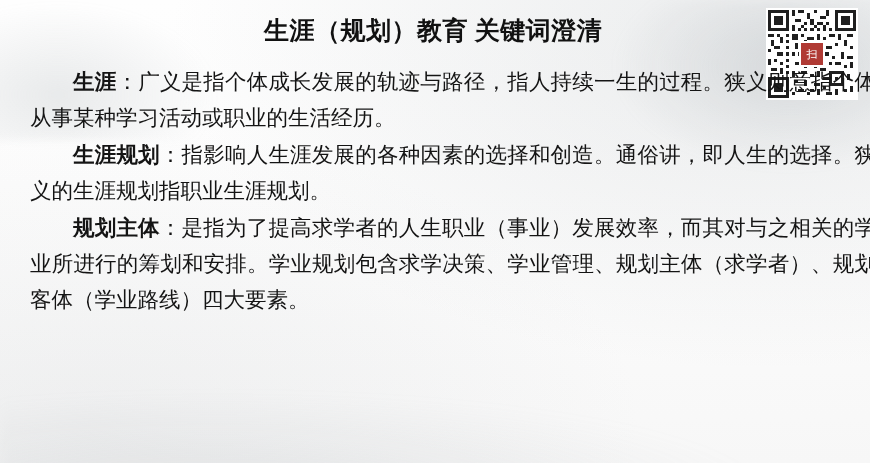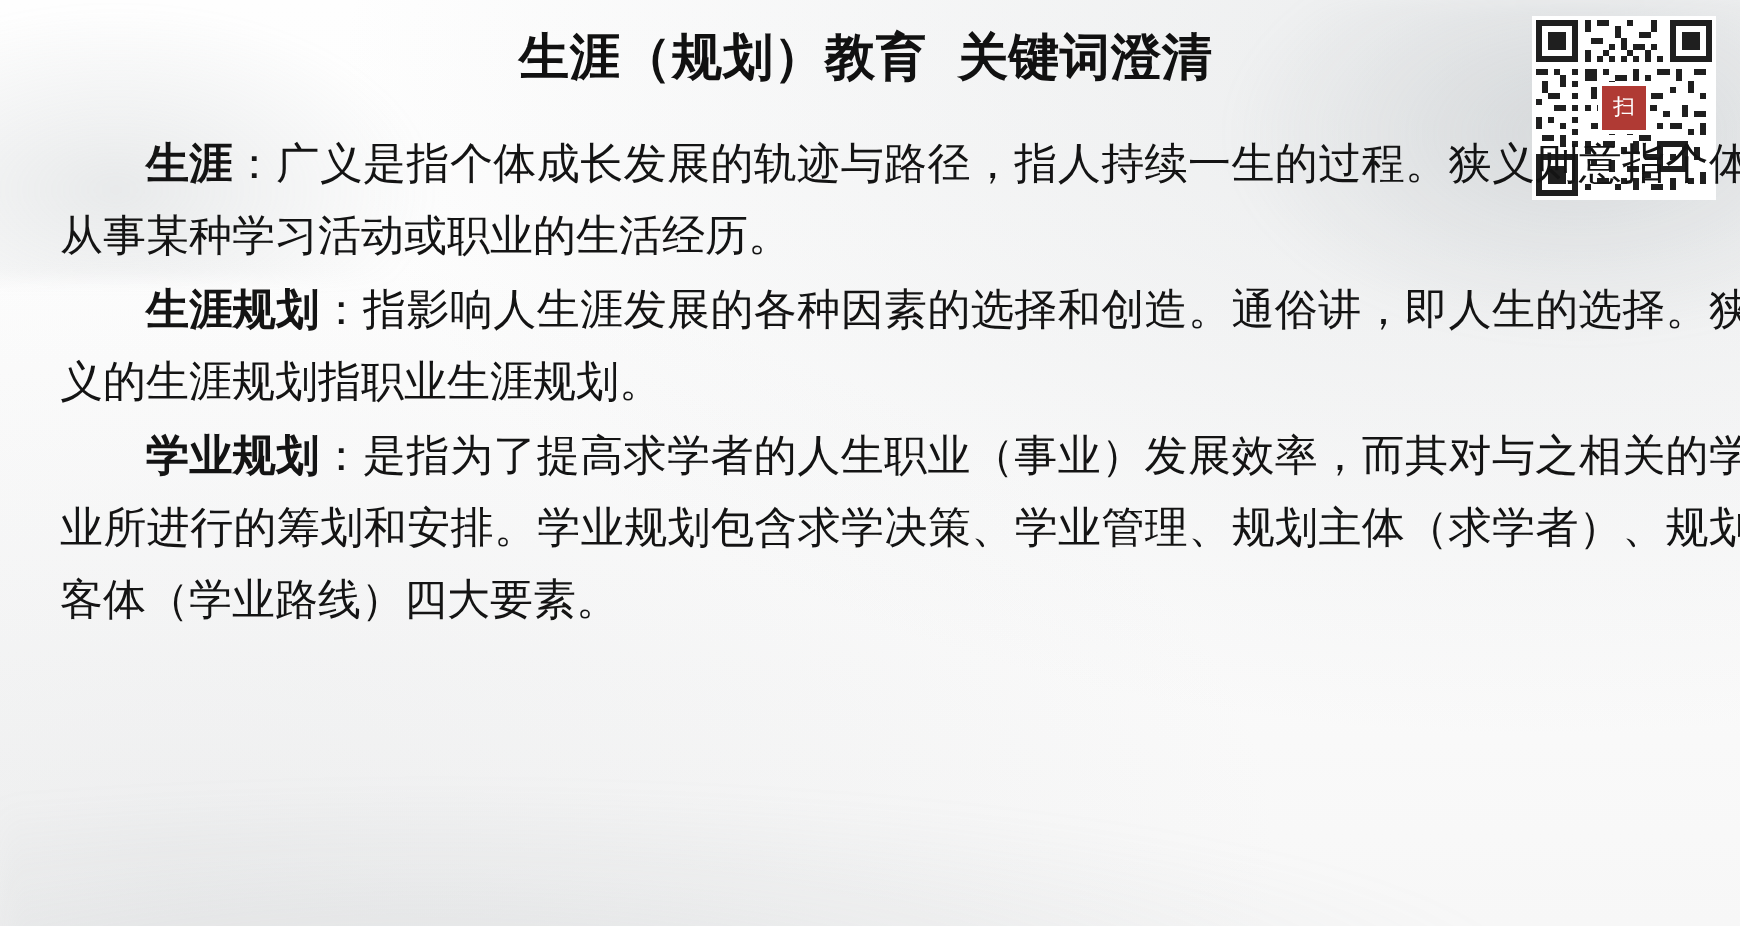--- a/index.html
+++ b/index.html
@@ -50,21 +50,20 @@
     position: absolute;
     top: 16px;
     left: 0;
     width: 866px;
     text-align: center;
     font-size: 25px;
     font-weight: bold;
     letter-spacing: 0.5px;
     color: #111111;
     line-height: 1.2;
-    font-family: Liberation Mono, monospace;
   }
 
   .body-text {
     position: absolute;
     top: 64px;
     left: 30px;
     width: 846px;
     font-size: 21.5px;
     line-height: 36px;
     color: #141414;
@@ -244,16 +243,16 @@
         <rect x="14" y="26" width="1" height="1"></rect>
           <rect x="20" y="24" width="1" height="1"></rect>
       </g>
     </svg>
     <div class="qr-logo">扫</div>
   </div>
 
   <div class="body-text">
     <p class="para"><span class="lead">生涯</span><span>：广义是指个体成长发展的轨迹与路径，指人持续一生的过程。狭义则意指个体从事某种学习活动或职业的生活经历。</span></p>
     <p class="para"><span class="lead">生涯规划</span><span>：指影响人生涯发展的各种因素的选择和创造。通俗讲，即人生的选择。狭义的生涯规划指职业生涯规划。</span></p>
-    <p class="para"><span class="lead">学业规划</span><span>：是指为了提高求学者的人生职业（事业）发展效率，而其对与之相关的学业所进行的筹划和安排。学业规划包含求学决策、学业管理、规划主体（求学者）、规划客体（学业路线）四大要素。</span></p>
+    <p class="para"><span class="lead">规划主体</span><span>：是指为了提高求学者的人生职业（事业）发展效率，而其对与之相关的学业所进行的筹划和安排。学业规划包含求学决策、学业管理、规划主体（求学者）、规划客体（学业路线）四大要素。</span></p>
   </div>
 
 </div>
 
 </body></html>

